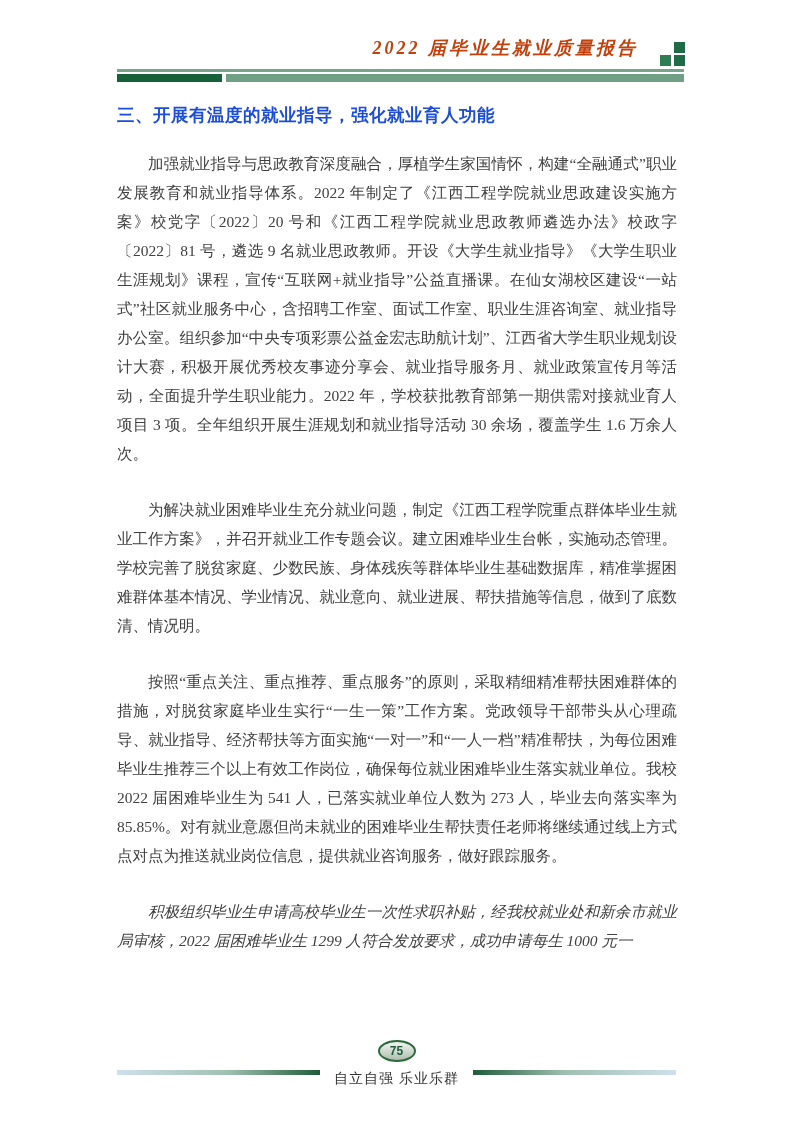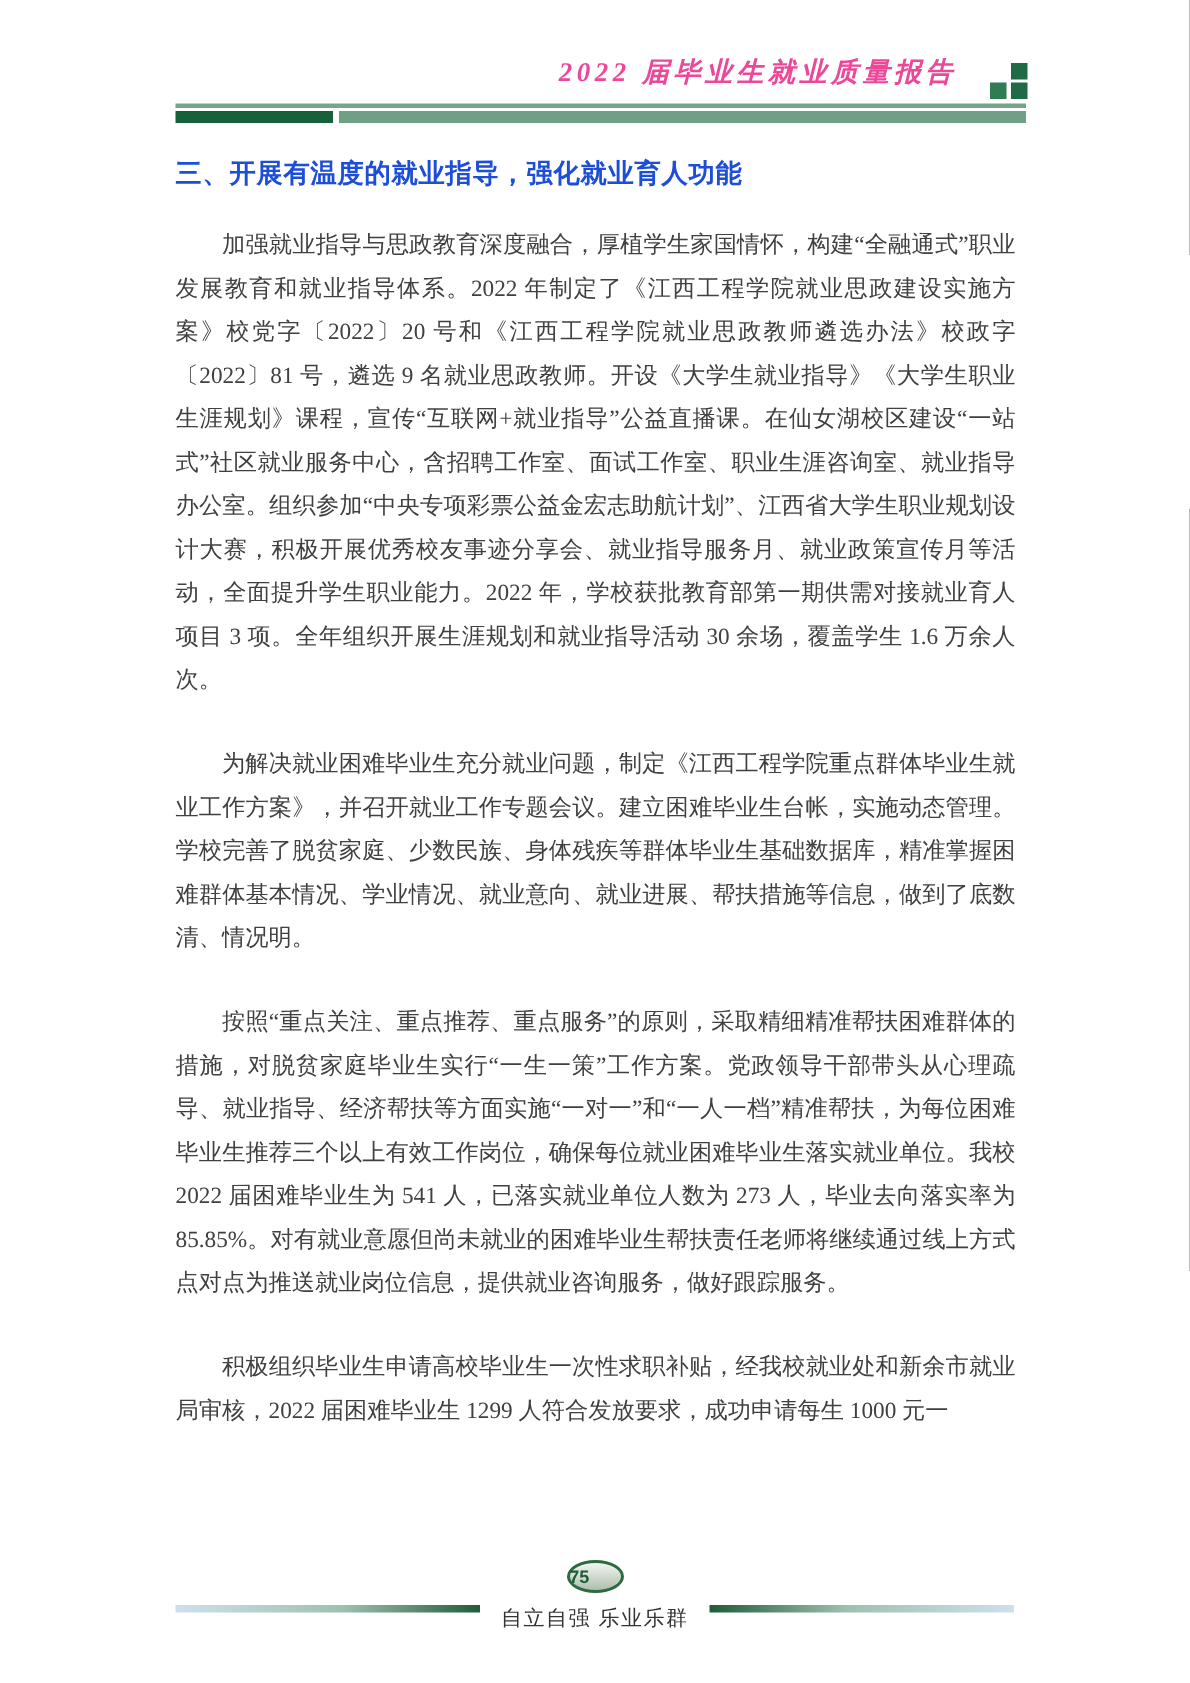--- a/index.html
+++ b/index.html
@@ -24,21 +24,21 @@
     font-size: 19px; color:#2e8b57; letter-spacing:2px; line-height:20px;
   }
   .hdr-logo-en {
     font-family: "Liberation Sans", sans-serif;
     font-size: 6.5px; color:#3f9468; letter-spacing:0.4px; line-height:9px;
   }
   .hdr-title {
     position:absolute; right:155px; top:36px;
     font-family:"Liberation Serif", serif;
     font-style:italic; font-weight:bold;
-    font-size:18px; color:#ec4899; letter-spacing:3px;
+    font-size:18px; color:#c2410c; letter-spacing:3px;
   }
   .hdr-squares { position:absolute; right:108px; top:42px; width:25px; height:25px; }
   .hdr-squares .sq { position:absolute; width:11px; height:11px; }
   .sq-tr { right:0; top:0;  background:#1e6b45; }
   .sq-bl { left:0;  top:13px; background:#2f7d52; }
   .sq-br { right:0; top:13px; background:#1e6b45; }
   .hdr-thinline { position:absolute; left:117px; right:109px; top:69px; height:3px; background:#76a58c; }
   .hdr-bar-dark { position:absolute; left:117px; width:105px; top:74px; height:8px; background:#16603a; }
   .hdr-bar-sage { position:absolute; left:226px; right:109px; top:74px; height:8px; background:#6f9f85; }
 
@@ -48,28 +48,28 @@
     font-family:"Liberation Sans","DejaVu Sans",sans-serif;
     font-weight:bold; font-size:17.5px; color:#1d4ed8;
     letter-spacing:0.5px; margin-bottom:22px;
   }
   .sec-heading.second { margin-top:30px; }
   .para {
     font-size:15.5px; line-height:29px; color:#404040;
     text-align:justify; text-justify:inter-ideograph;
     text-indent:2em; margin-bottom:27px;
   }
-  .para.last { margin-bottom:0; }
+  .para.last { margin-bottom:0;font-style:italic; }
 
   
   .pg-badge {
     position:absolute; left:50%; top:1040px; transform:translateX(-50%);
     width:38px; height:22px; border:2px solid #2d6a3f; border-radius:50%;
     background:linear-gradient(to bottom, #f2f5f1, #aebfae);
-    display:flex; align-items:center; justify-content:flex-start;
+    display:flex; align-items:center; justify-content:center;
     font-family:"Liberation Sans",sans-serif; font-weight:bold;
     font-size:12px; color:#1f5c38;
   }
   .ftr-rule {
     position:absolute; left:117px; right:117px; top:1070px;
     display:flex; align-items:flex-start;
   }
   .ftr-bar { flex:1; height:5px; }
   .ftr-bar.left  { background:linear-gradient(to right, #cfe0ec 0%, #9fc0b0 55%, #1f5c38 100%); }
   .ftr-bar.right { background:linear-gradient(to left,  #cfe0ec 0%, #9fc0b0 55%, #1f5c38 100%); }

